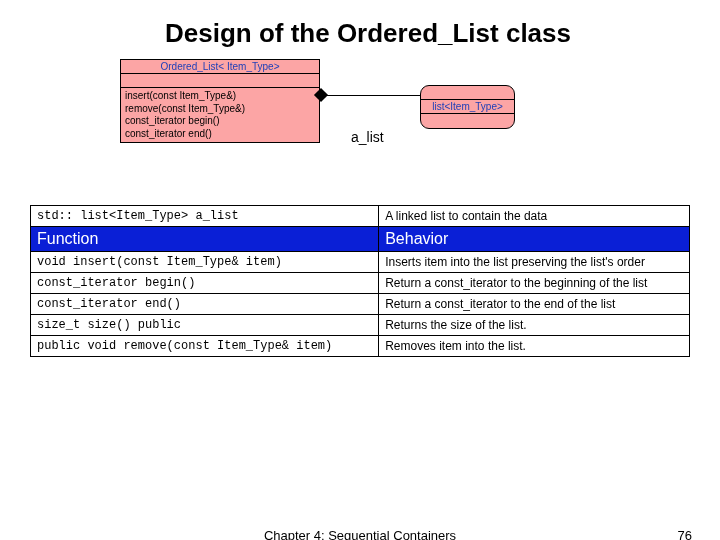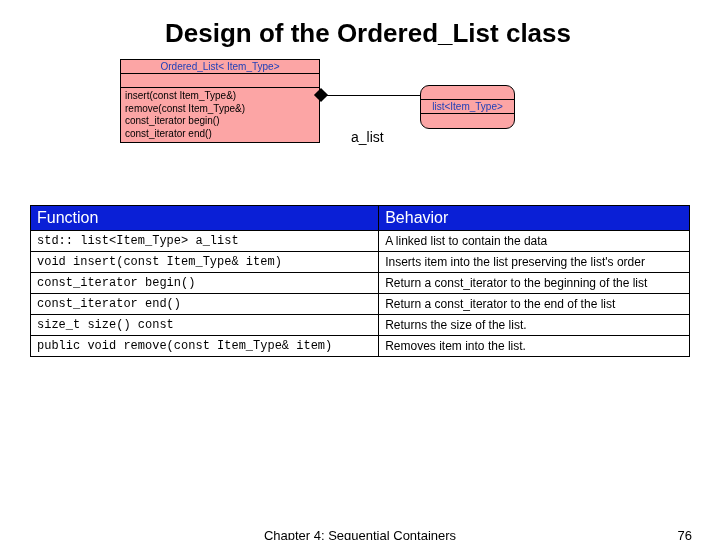--- a/index.html
+++ b/index.html
@@ -115,41 +115,41 @@
   <div class="uml-class uml-right">
     <div class="uml-compartment"></div>
     <div class="uml-compartment">list&lt;Item_Type&gt;</div>
     <div class="uml-compartment"></div>
   </div>
 </div>
 
 <table class="spec-table">
   <tbody>
   <tr>
+    <td class="code">std:: list&lt;Item_Type&gt; a_list</td>
+    <td>A linked list to contain the data</td>
+  </tr>
+  <tr>
     <th class="hdr">Function</th>
     <th class="hdr">Behavior</th>
-  </tr>
-  <tr>
-    <td class="code">std:: list&lt;Item_Type&gt; a_list</td>
-    <td>A linked list to contain the data</td>
   </tr>
   <tr>
     <td class="code">void insert(const Item_Type&amp; item)</td>
     <td>Inserts item into the list preserving the list's order</td>
   </tr>
   <tr>
     <td class="code">const_iterator begin()</td>
     <td>Return a const_iterator to the beginning of the list</td>
   </tr>
   <tr>
     <td class="code">const_iterator end()</td>
     <td>Return a const_iterator to the end of the list</td>
   </tr>
   <tr>
-    <td class="code">size_t size() const</td>
+    <td class="code">size_t size() public</td>
     <td>Returns the size of the list.</td>
   </tr>
   <tr>
     <td class="code">public void remove(const Item_Type&amp; item)</td>
     <td>Removes item into the list.</td>
   </tr>
 </tbody>
   </table>
 
 <div class="footer">

